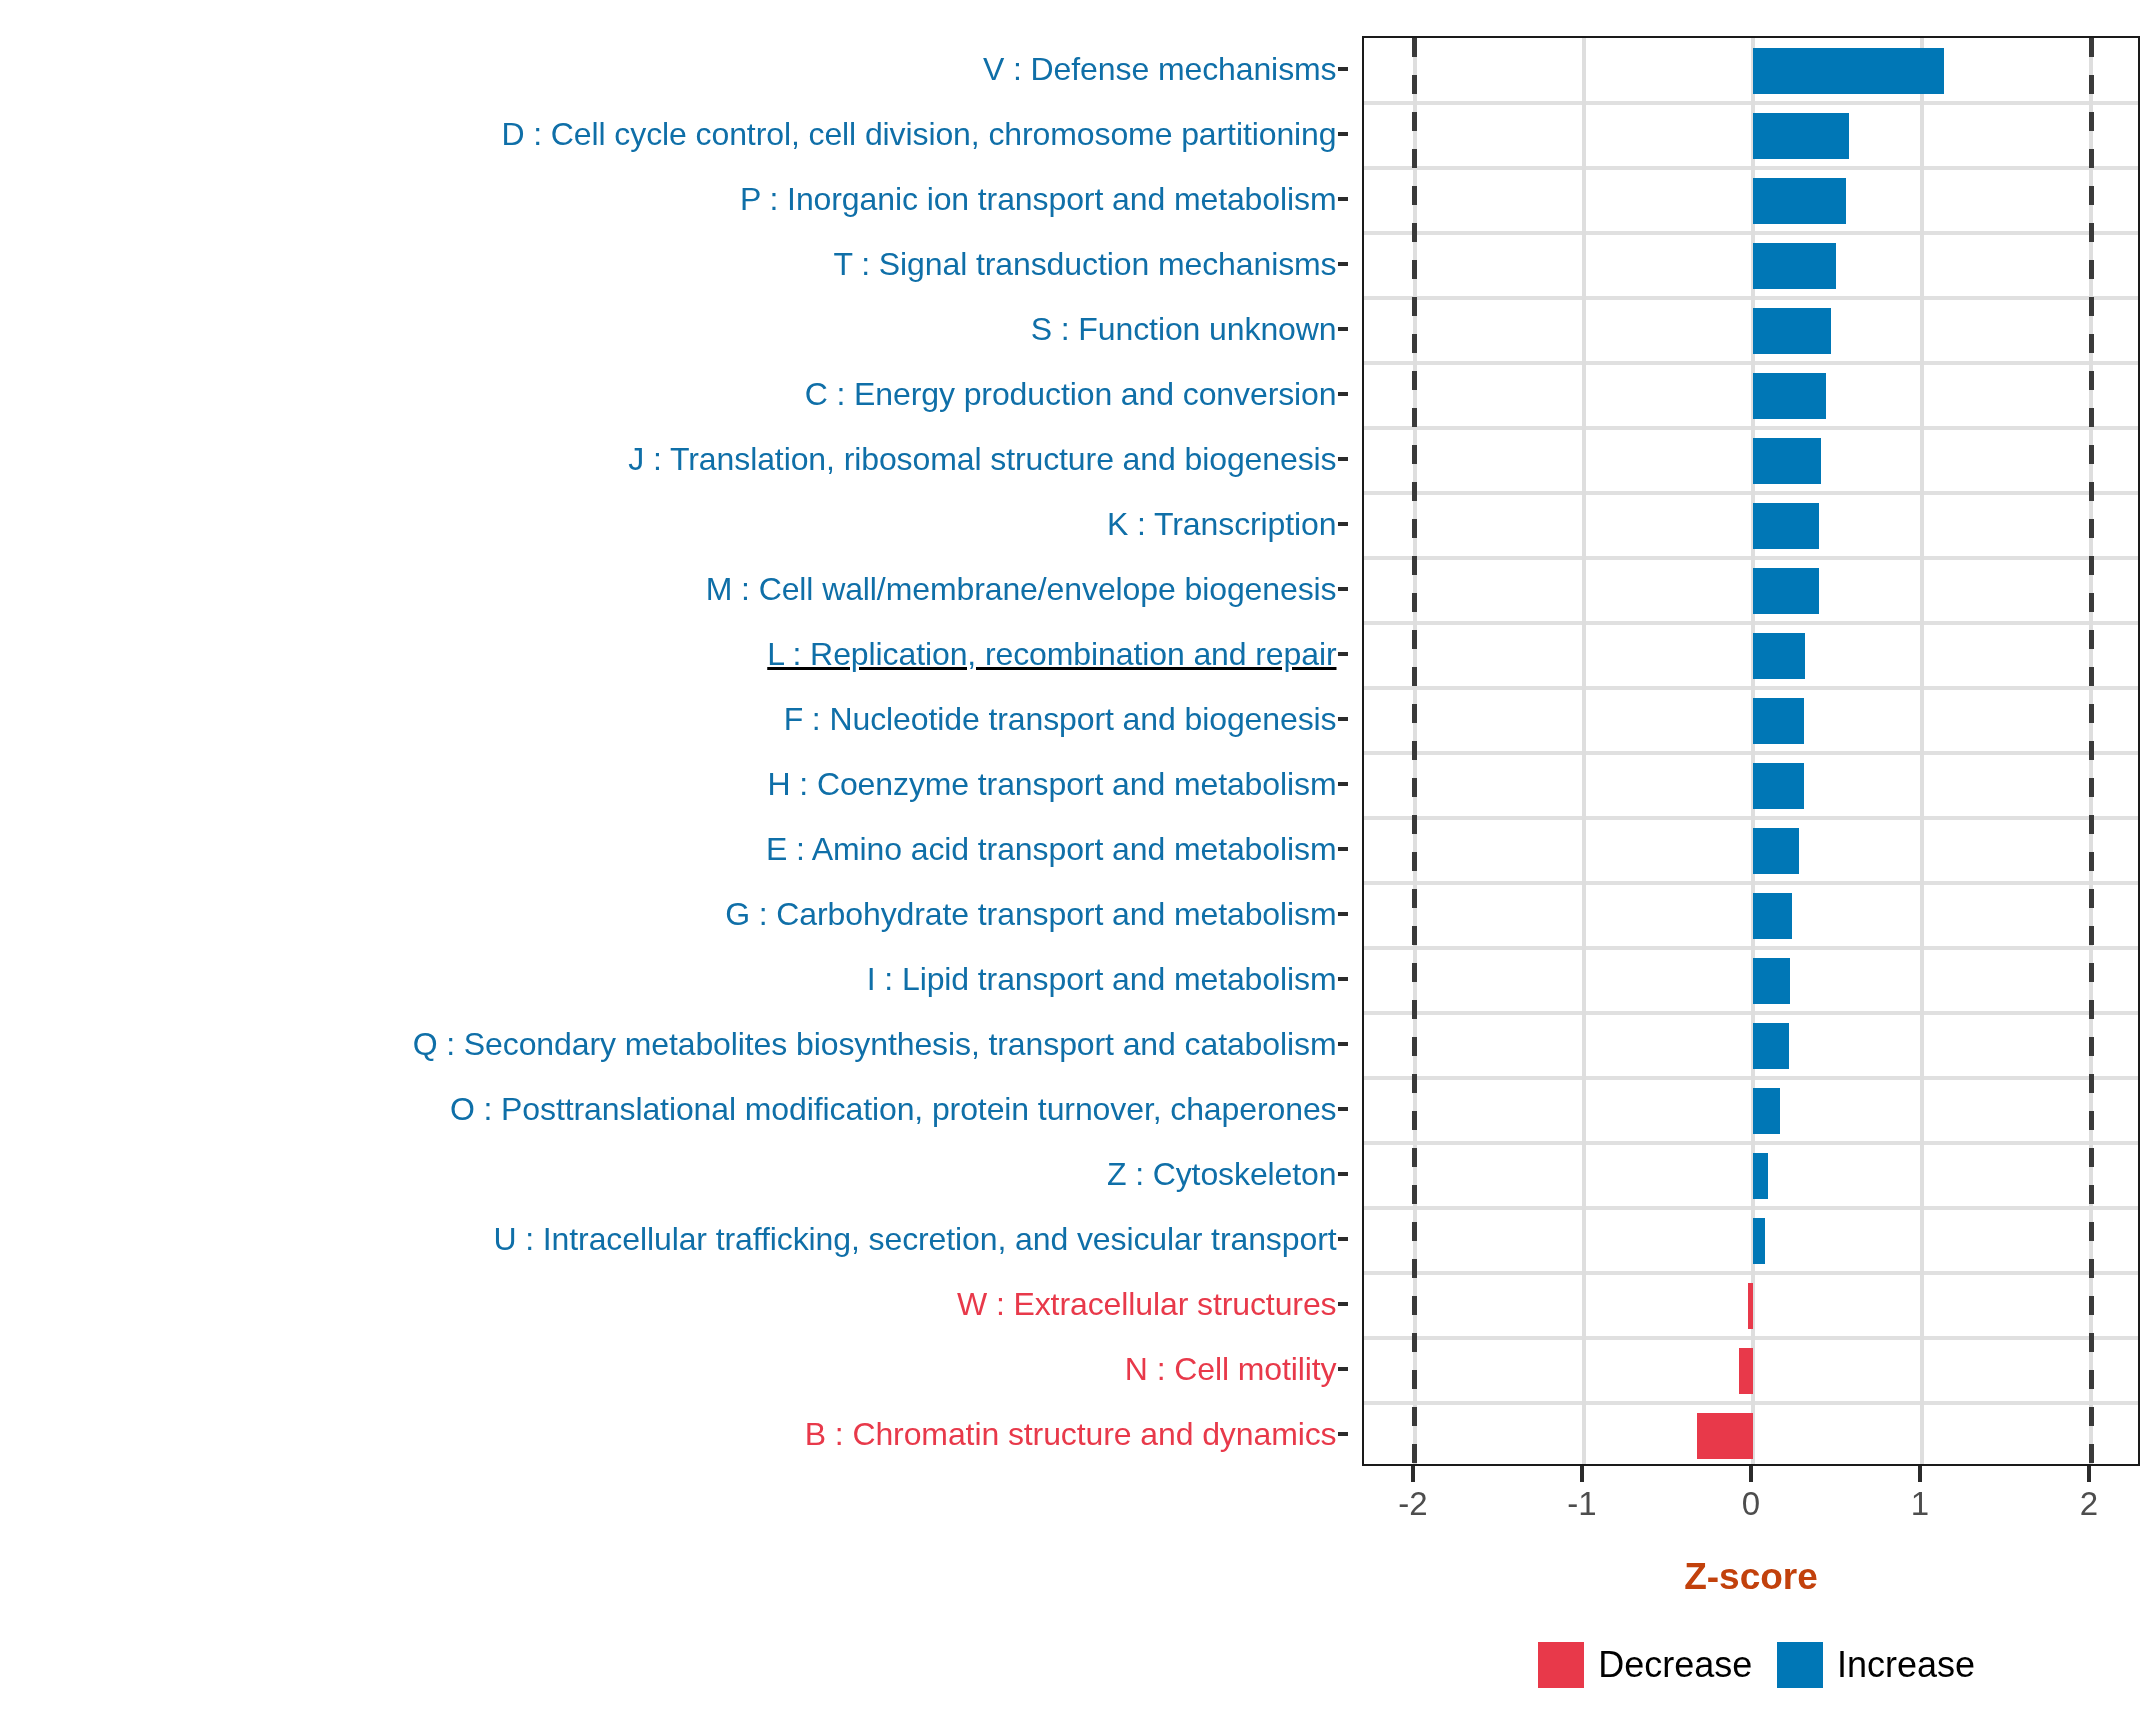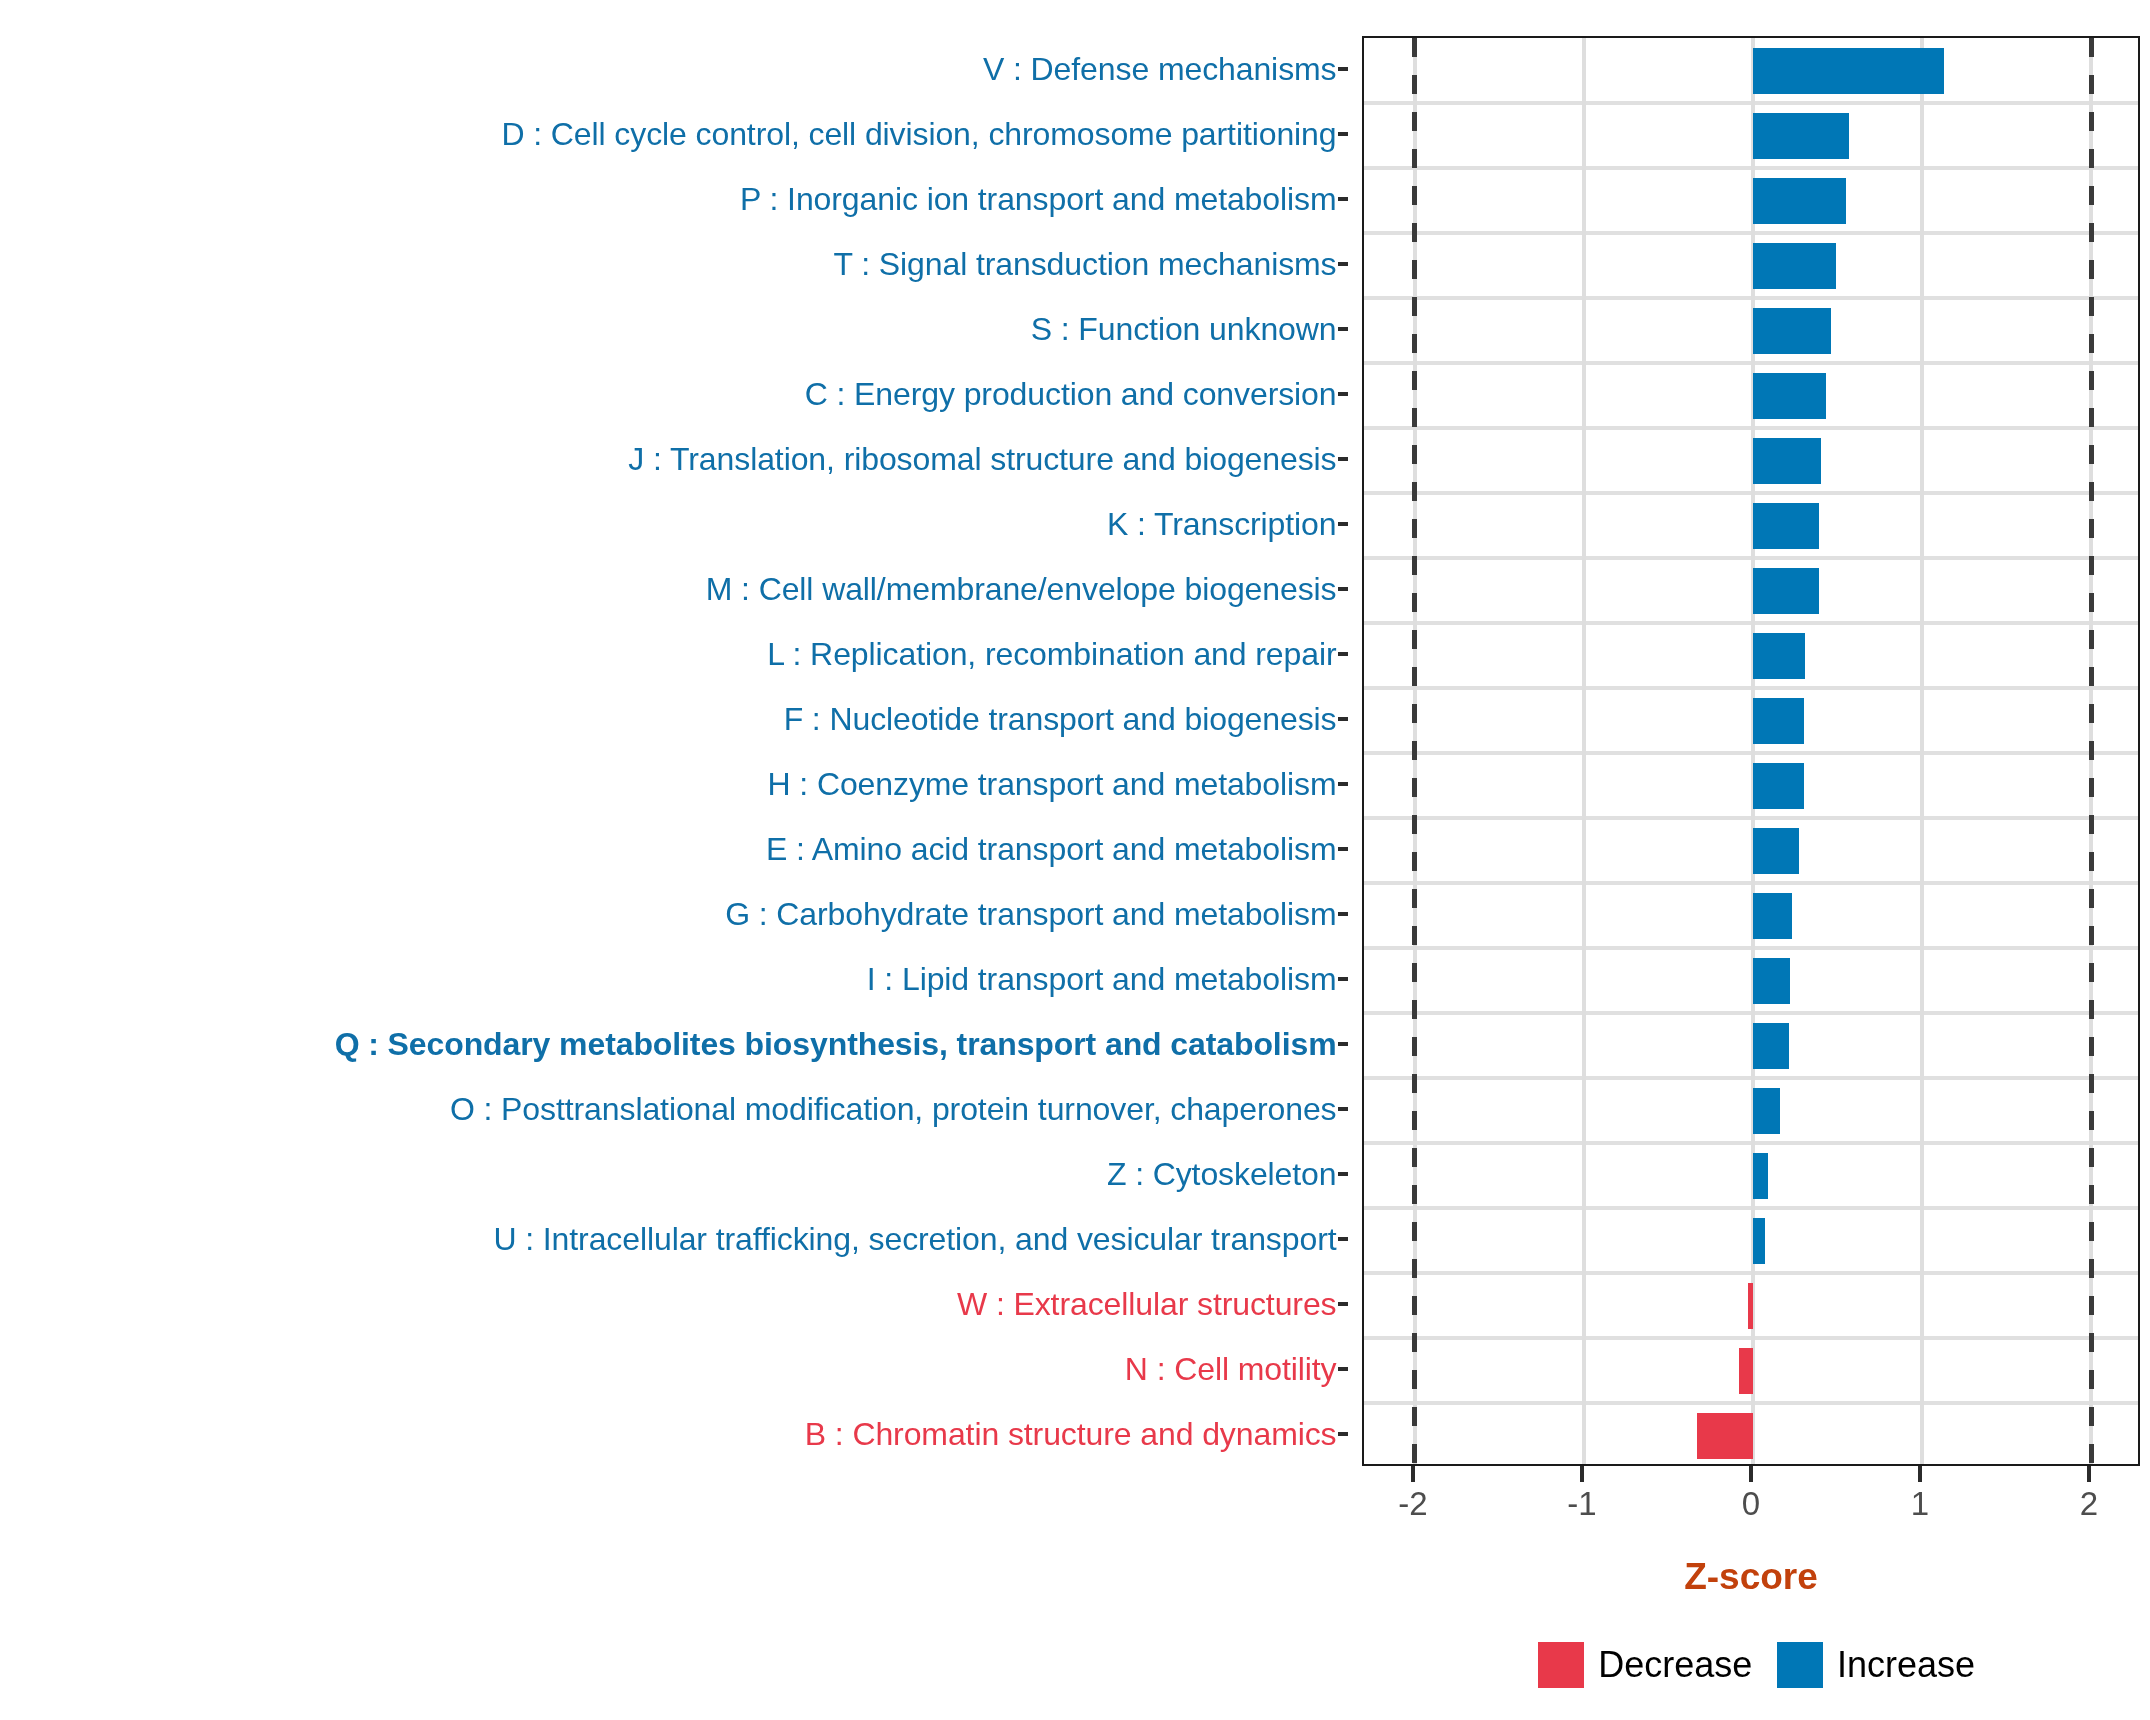--- a/index.html
+++ b/index.html
@@ -180,21 +180,21 @@
         <span class="cat-tick" style="top: 31px;"></span>
       </div>
       <div class="cat-row" style="top: 455px; height: 65px;">
         <span class="cat-label inc">K : Transcription</span>
         <span class="cat-tick" style="top: 31px;"></span>
       </div>
       <div class="cat-row" style="top: 520px; height: 65px;">
         <span class="cat-label inc">M : Cell wall/membrane/envelope biogenesis</span>
         <span class="cat-tick" style="top: 31px;"></span>
       </div>
-      <div class="cat-row" style="top: 585px; height: 65px;">
+      <div class="cat-row" style="top: 585px; height: 65px; text-decoration: underline;">
         <span class="cat-label inc">L : Replication, recombination and repair</span>
         <span class="cat-tick" style="top: 31px;"></span>
       </div>
       <div class="cat-row" style="top: 650px; height: 65px;">
         <span class="cat-label inc">F : Nucleotide transport and biogenesis</span>
         <span class="cat-tick" style="top: 31px;"></span>
       </div>
       <div class="cat-row" style="top: 715px; height: 65px;">
         <span class="cat-label inc">H : Coenzyme transport and metabolism</span>
         <span class="cat-tick" style="top: 31px;"></span>
@@ -204,21 +204,21 @@
         <span class="cat-tick" style="top: 31px;"></span>
       </div>
       <div class="cat-row" style="top: 845px; height: 65px;">
         <span class="cat-label inc">G : Carbohydrate transport and metabolism</span>
         <span class="cat-tick" style="top: 31px;"></span>
       </div>
       <div class="cat-row" style="top: 910px; height: 65px;">
         <span class="cat-label inc">I : Lipid transport and metabolism</span>
         <span class="cat-tick" style="top: 31px;"></span>
       </div>
-      <div class="cat-row" style="top: 975px; height: 65px; font-weight: bold;">
+      <div class="cat-row" style="top: 975px; height: 65px;">
         <span class="cat-label inc">Q : Secondary metabolites biosynthesis, transport and catabolism</span>
         <span class="cat-tick" style="top: 31px;"></span>
       </div>
       <div class="cat-row" style="top: 1040px; height: 65px;">
         <span class="cat-label inc">O : Posttranslational modification, protein turnover, chaperones</span>
         <span class="cat-tick" style="top: 31px;"></span>
       </div>
       <div class="cat-row" style="top: 1105px; height: 65px; padding-left: 24px;">
         <span class="cat-label inc">Z : Cytoskeleton</span>
         <span class="cat-tick" style="top: 31px;"></span>

